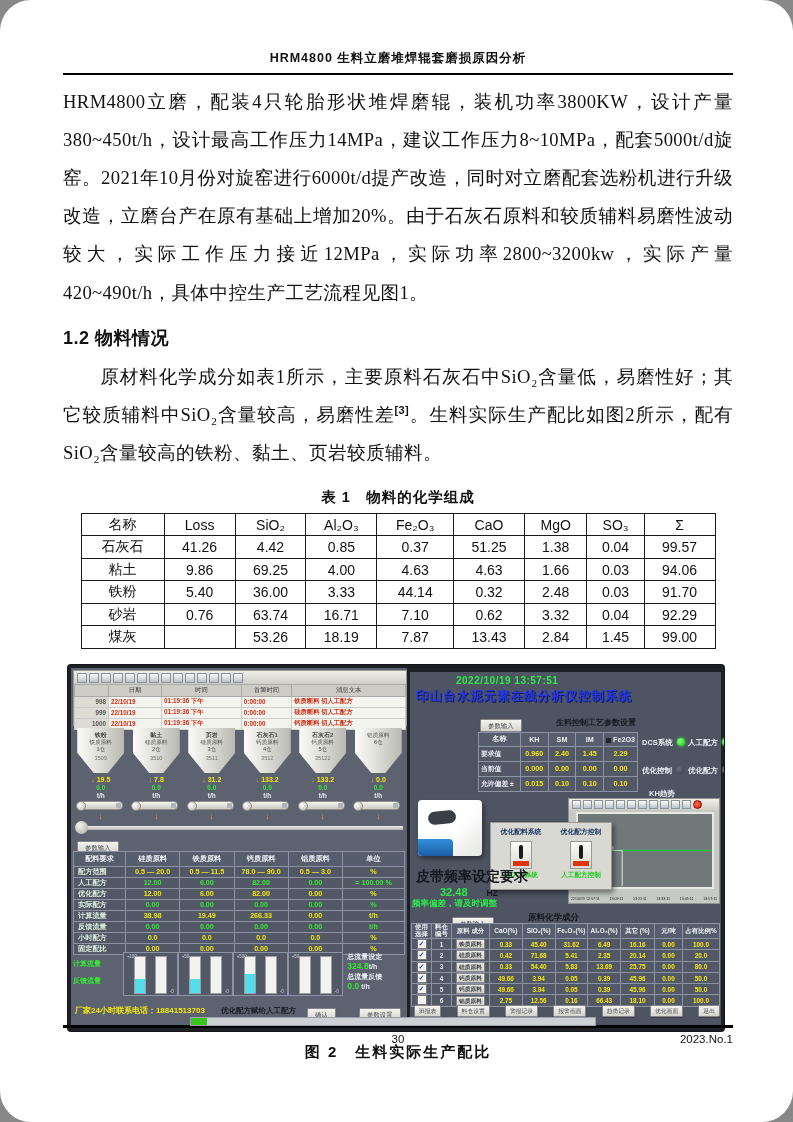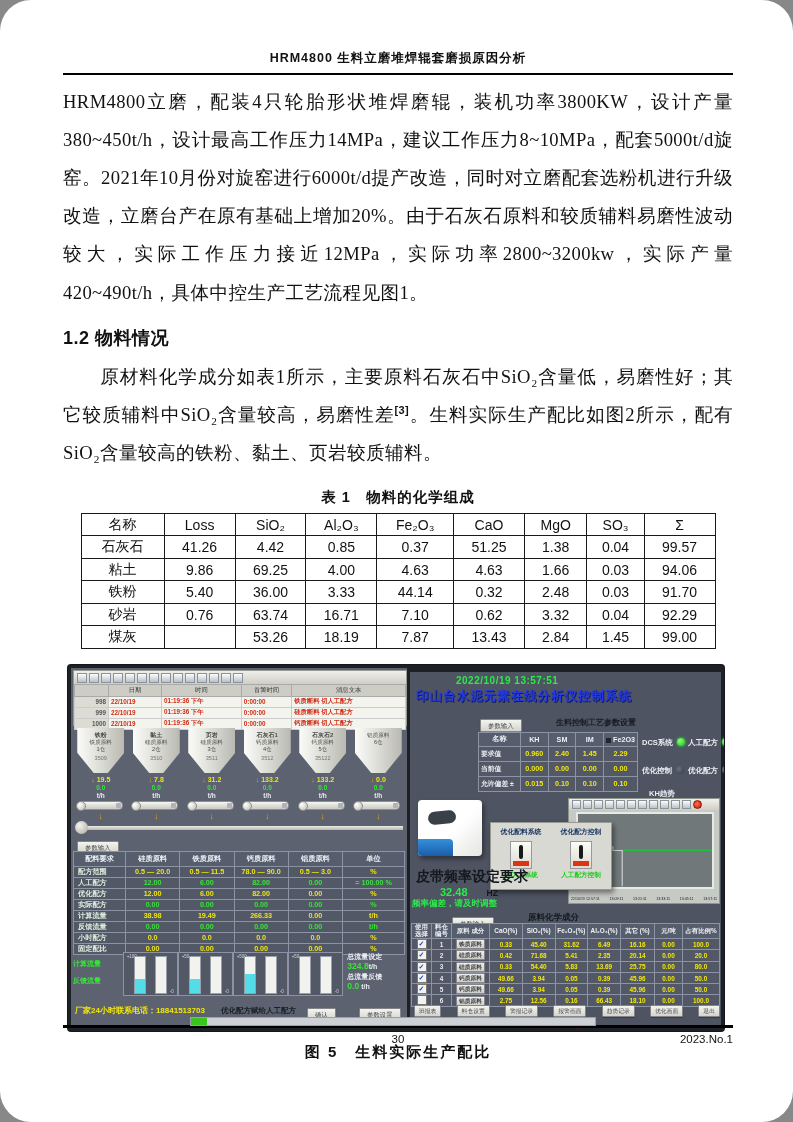--- a/index.html
+++ b/index.html
@@ -816,20 +816,20 @@
           </div>
 
         <div class="abs notice"><span class="arr">◀◀</span><span>设备运行中，请及时关注配料运行状态</span></div>
       </div>
 
       <div class="abs progress" style="z-index:5;">
           <div class="blk"></div>
         </div>
     </div>
 
-    <div class="figcap">图 5　生料实际生产配比</div>
+    <div class="figcap">图 2　生料实际生产配比</div>
   </div>
 
   <div class="footer">
     <span class="pg">30</span>
     <span class="iss">2023.No.1</span>
   </div>
 </div>
 
 </body></html>

